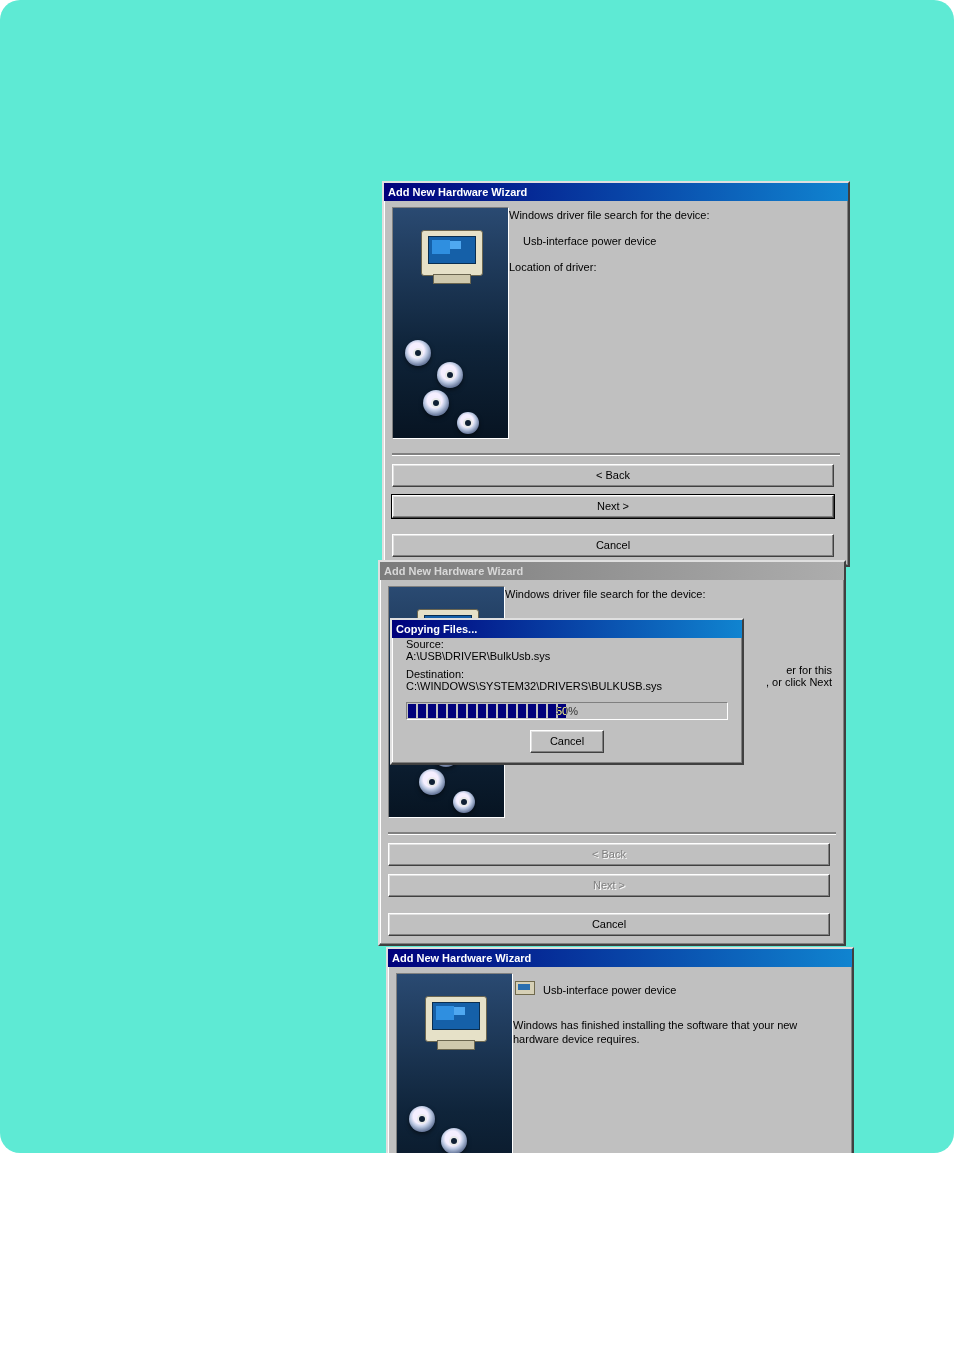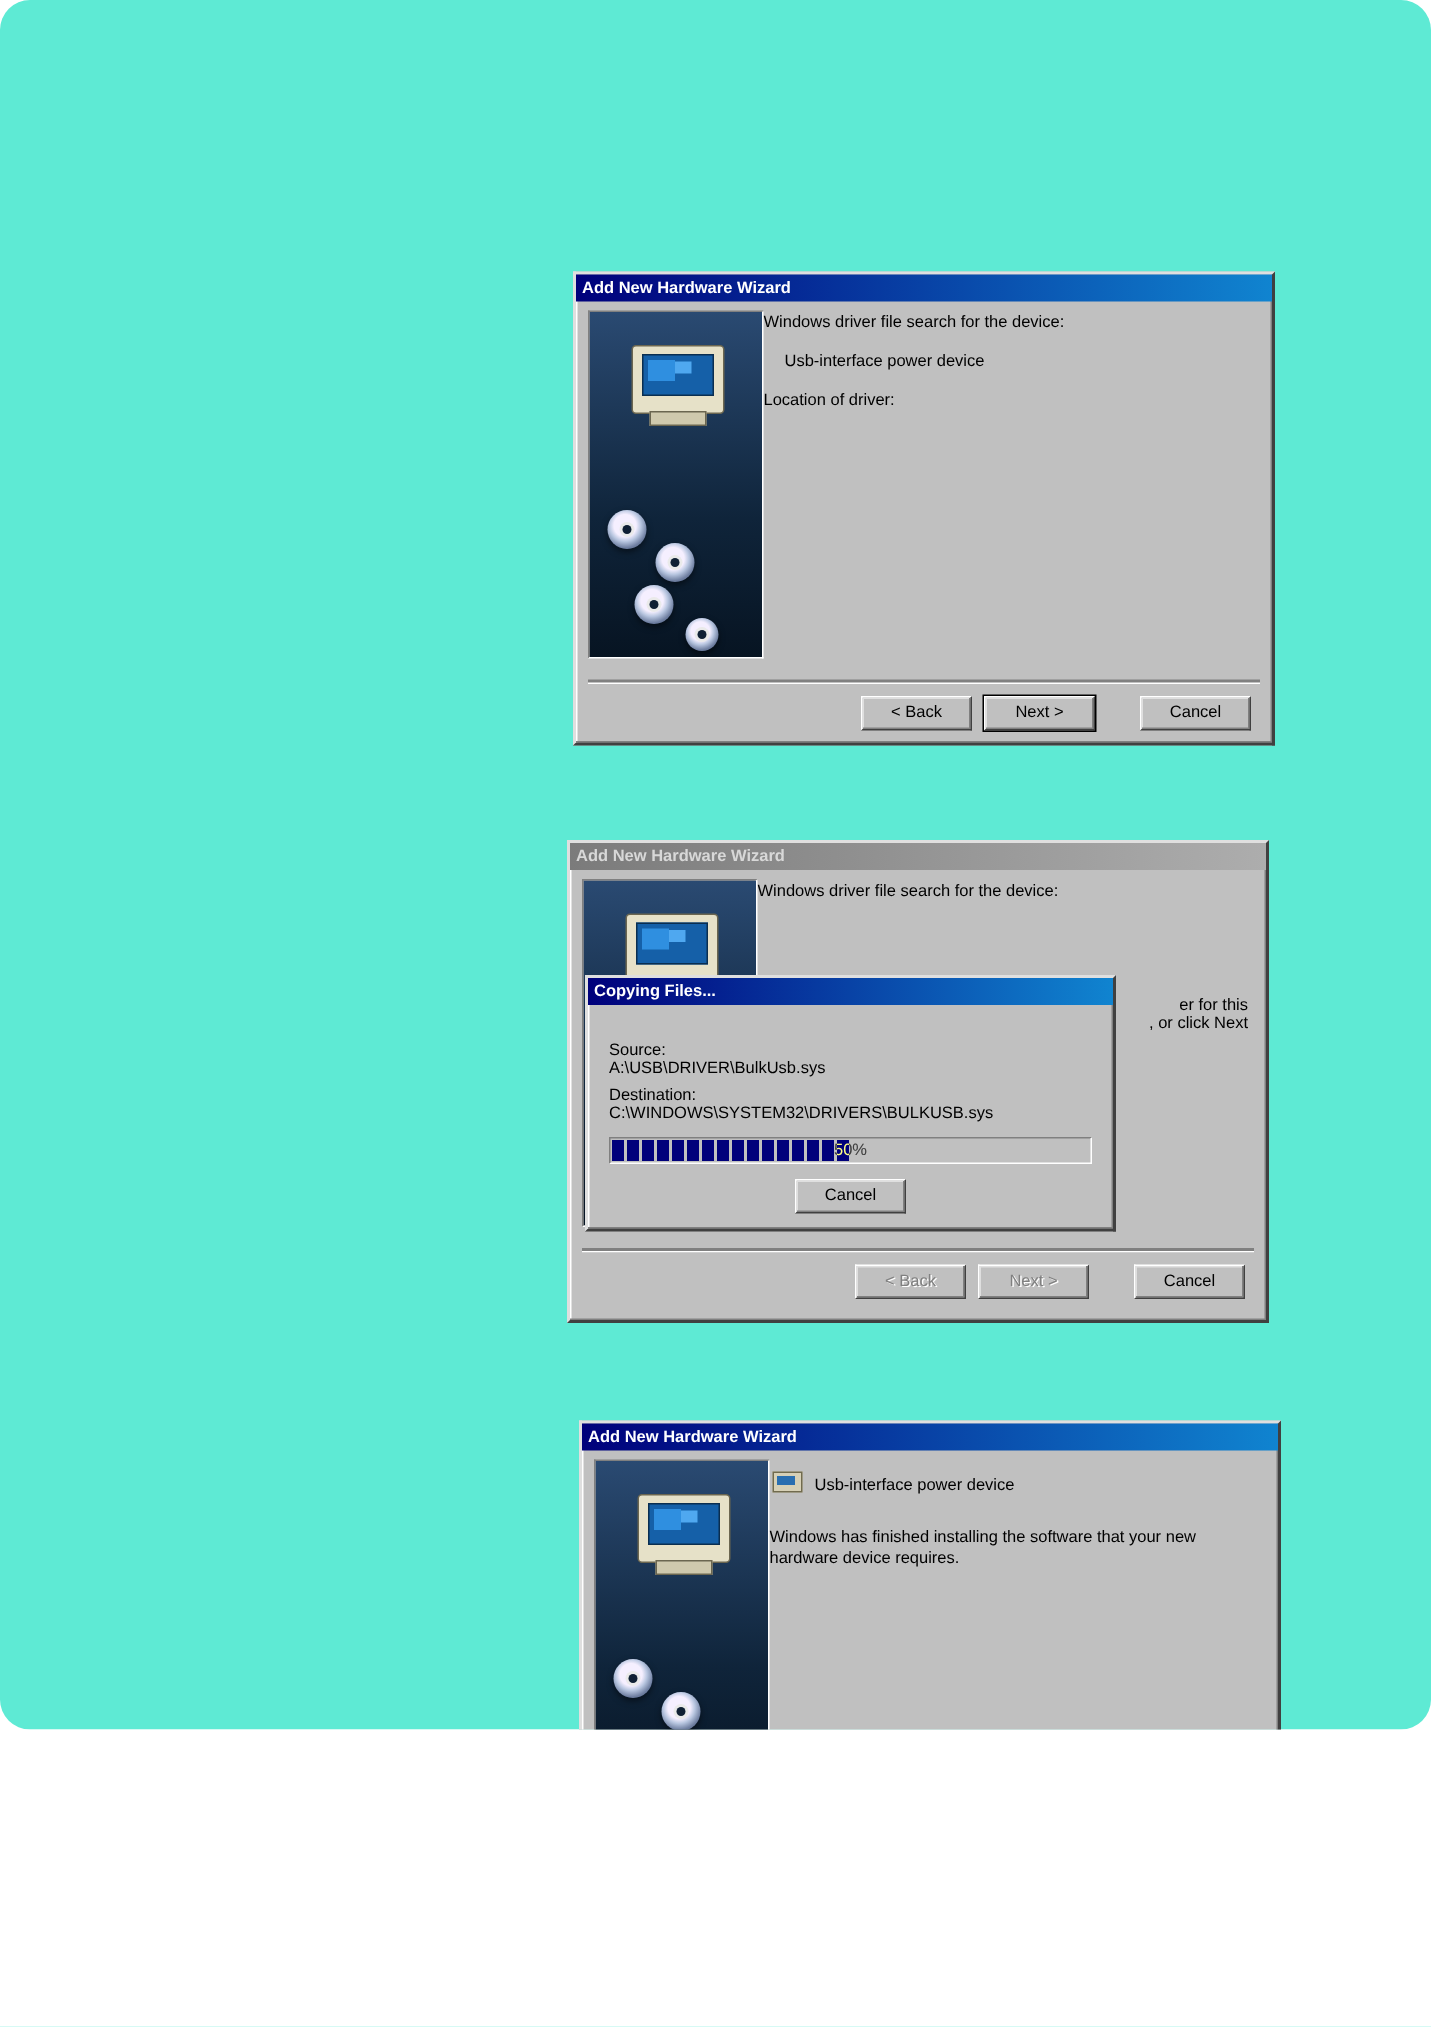--- a/index.html
+++ b/index.html
@@ -168,23 +168,24 @@
   .rule {
     height: 2px;
     margin: 4px 0 8px 0;
     background: #808080;
     border-bottom: 1px solid #ffffff;
   }
 
   
   .btn-row {
     display: flex;
-    justify-content: flex-end;
+    justify-content: flex-start;
     gap: 8px;
     padding-right: 6px;
+    flex-direction: column;
   }
   .btn {
     min-width: 74px;
     height: 23px;
     line-height: 21px;
     text-align: center;
     background: #c0c0c0;
     border-top: 1px solid #ffffff;
     border-left: 1px solid #ffffff;
     border-right: 1px solid #404040;
@@ -206,21 +207,21 @@
   
   .popup {
     position: absolute;
     background: #c0c0c0;
     border-top: 2px solid #dfdfdf;
     border-left: 2px solid #dfdfdf;
     border-right: 2px solid #404040;
     border-bottom: 2px solid #404040;
     box-shadow: inset -1px -1px 0 #808080, inset 1px 1px 0 #ffffff;
   }
-  .popup .body { padding: 24px 14px 10px 14px; }
+  .popup .body { padding: 0 14px 10px 14px; }
   .progress {
     margin-top: 10px;
     height: 16px;
     border-top: 1px solid #808080;
     border-left: 1px solid #808080;
     border-right: 1px solid #ffffff;
     border-bottom: 1px solid #ffffff;
     background: #c0c0c0;
     position: relative;
   }
@@ -318,21 +319,21 @@
         </button>
         <button class="btn disabled">
           <span>Next &gt;</span>
         </button>
         <span style="width:14px"></span>
         <button class="btn">
           <span>Cancel</span>
         </button>
       </div>
 
-      <div class="popup" style="left:10px; top:38px; width:350px;margin-top:32px;">
+      <div class="popup" style="left:10px; top:38px; width:350px;">
         <div class="titlebar active">
           <span>Copying Files...</span>
         </div>
         <div class="body">
           <div>Source:</div>
           <div>A:\USB\DRIVER\BulkUsb.sys</div>
           <div style="height:6px"></div>
           <div>Destination:</div>
           <div>C:\WINDOWS\SYSTEM32\DRIVERS\BULKUSB.sys</div>
           <div class="progress">

